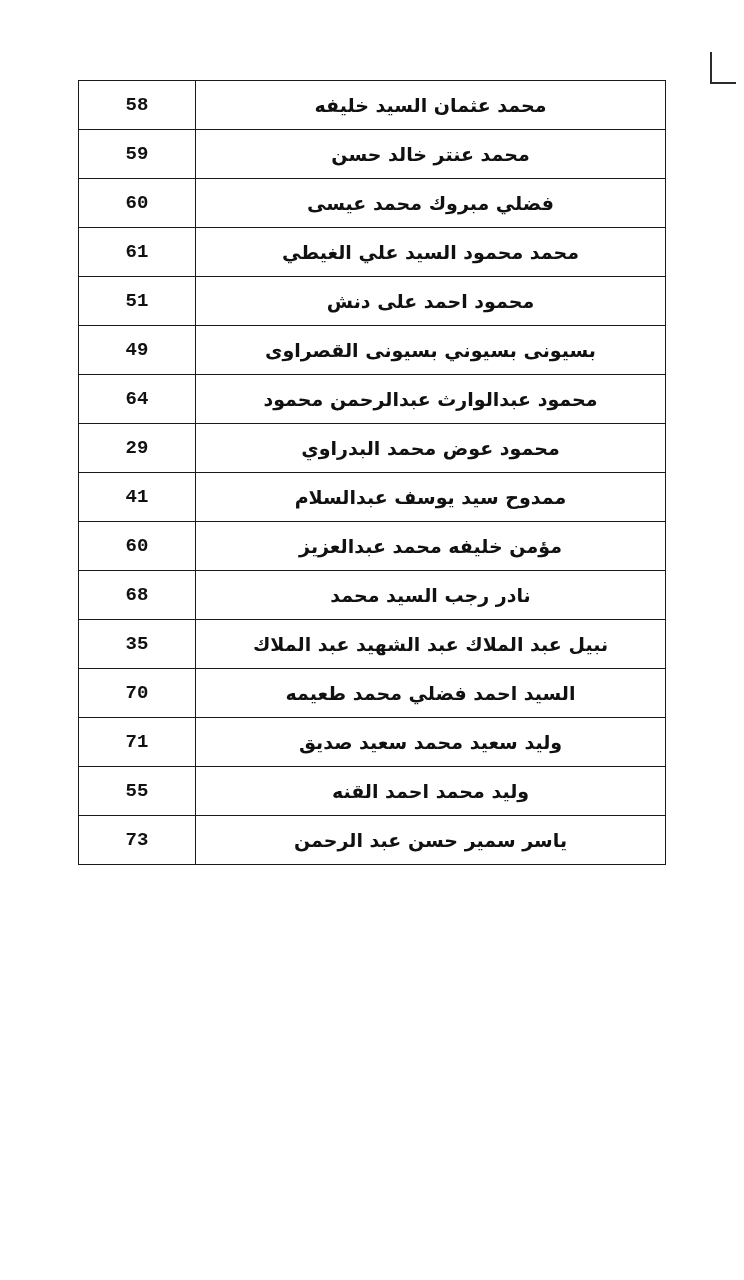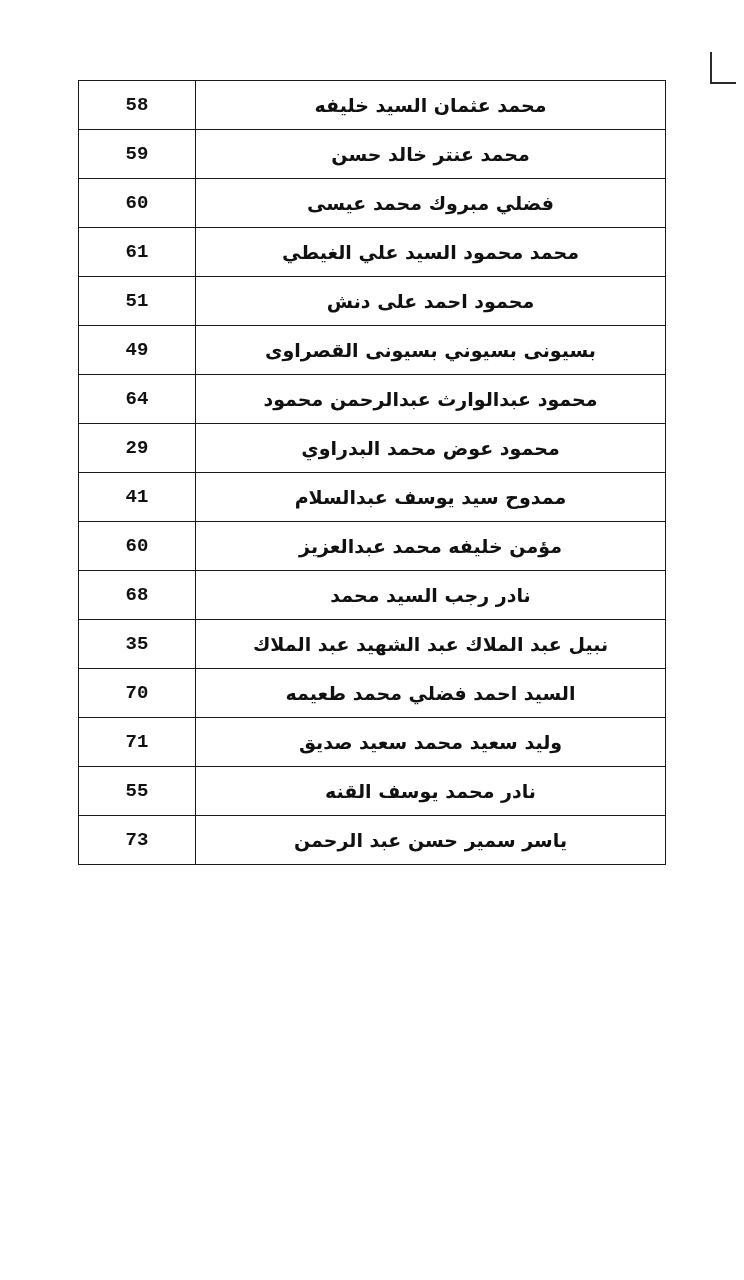--- a/index.html
+++ b/index.html
@@ -125,21 +125,21 @@
         </tr>
         <tr>
           <td class="name-cell">السيد احمد فضلي محمد طعيمه</td>
           <td class="num-cell">70</td>
         </tr>
         <tr>
           <td class="name-cell">وليد سعيد محمد سعيد صديق</td>
           <td class="num-cell">71</td>
         </tr>
         <tr>
-          <td class="name-cell">نادر محمد يوسف القنه</td>
+          <td class="name-cell">وليد محمد احمد القنه</td>
           <td class="num-cell">55</td>
         </tr>
         <tr>
           <td class="name-cell">ياسر سمير حسن عبد الرحمن</td>
           <td class="num-cell">73</td>
         </tr>
       </tbody>
   </table>
 </div>
 

